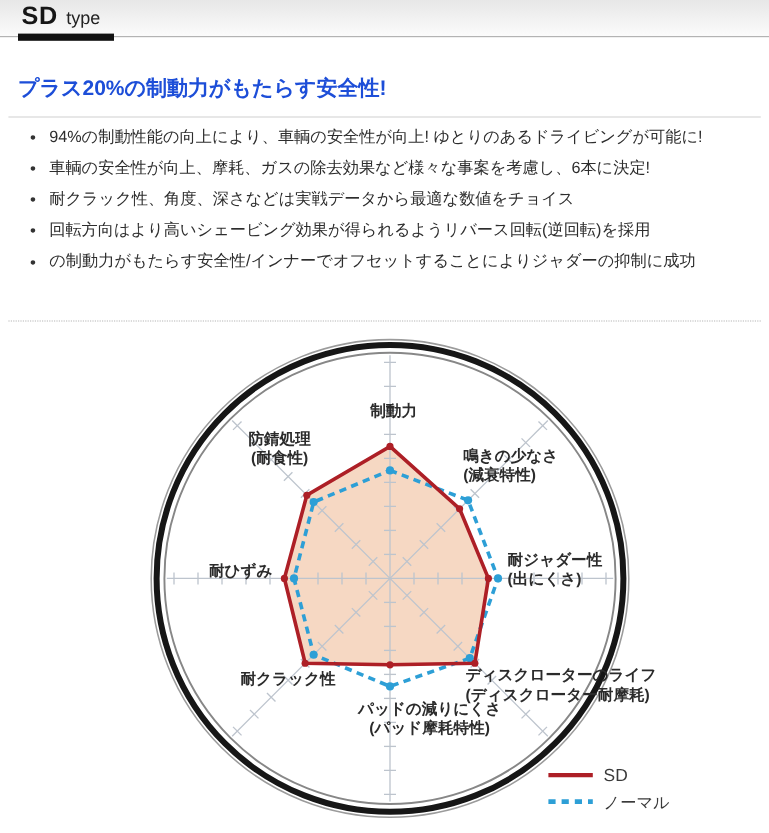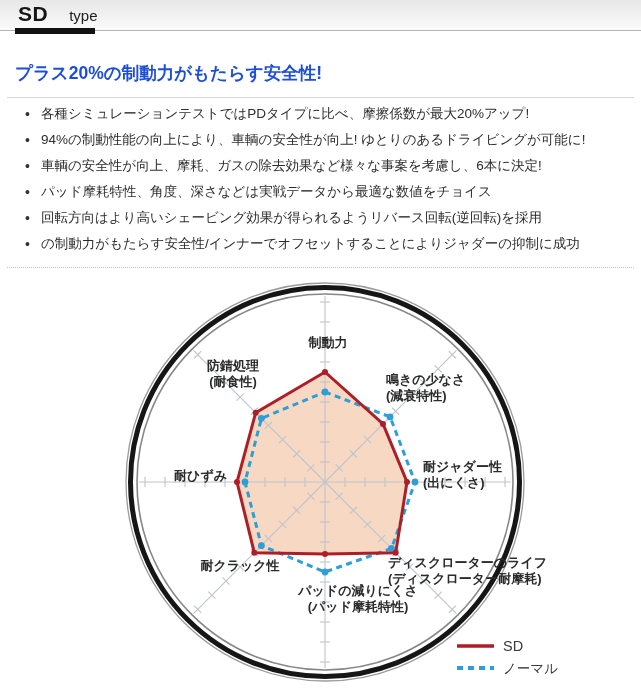--- a/index.html
+++ b/index.html
@@ -8,21 +8,21 @@
     font-family:"Liberation Sans","DejaVu Sans",sans-serif;color:#2e2e2e;
   }
   
   .header-band{
     position:absolute;top:0;left:0;width:641px;height:30px;
     background:linear-gradient(#e7e7e7,#fbfbfb);
     border-bottom:1px solid #b3b3b3;
   }
   .header-title{position:absolute;top:2px;left:18px;white-space:nowrap;}
   .header-title .product{font-size:21px;font-weight:bold;color:#161616;letter-spacing:0.5px;}
-  .header-title .type{font-size:15px;color:#222;margin-left:21px;}
+  .header-title .type{font-size:15px;color:#222;margin-left:7px;}
   .header-underline{position:absolute;top:28px;left:15px;width:80px;height:6px;background:#121212;}
   
   .headline{
     position:absolute;top:61px;left:15px;margin:0;
     font-size:17.5px;font-weight:bold;color:#1d4ed8;white-space:nowrap;
   }
   
   .sep{position:absolute;left:7px;right:7px;height:0;}
   .sep1{top:97px;border-top:1px solid #d7d7d7;}
   .sep2{top:267px;border-top:1px dotted #c2c2c2;}
@@ -48,24 +48,23 @@
   <div class="header-title">
     <span class="product">SD</span><span class="type">type</span>
   </div>
   <div class="header-underline"></div>
 
   <h1 class="headline">プラス20%の制動力がもたらす安全性!</h1>
 
   <div class="sep sep1"></div>
 
   <ul class="bullets">
-    <li>各種シミュレーションテストではPDタイプに比べ、摩擦係数が最大20%アップ!</li>
     <li>94%の制動性能の向上により、車輌の安全性が向上! ゆとりのあるドライビングが可能に!</li>
     <li>車輌の安全性が向上、摩耗、ガスの除去効果など様々な事案を考慮し、6本に決定!</li>
-    <li>パッド摩耗特性、角度、深さなどは実戦データから最適な数値をチョイス</li>
+    <li>耐クラック性、角度、深さなどは実戦データから最適な数値をチョイス</li>
     <li>回転方向はより高いシェービング効果が得られるようリバース回転(逆回転)を採用</li>
     <li>の制動力がもたらす安全性/インナーでオフセットすることによりジャダーの抑制に成功</li>
   </ul>
 
   <div class="sep sep2"></div>
 
   <div id="radar-wrap">
     <svg id="radar" width="641" height="424" viewBox="0 0 641 424">
         <polygon points="325.0,102.0 383.0,154.0 407.0,212.0 395.7,282.7 325.0,284.0 254.3,282.7 237.0,212.0 255.7,142.7" fill="#f6d8c3" stroke="none"></polygon>
         <line x1="325" y1="212" x2="325" y2="26" stroke="#bdc4cd" stroke-width="1.1"></line>

